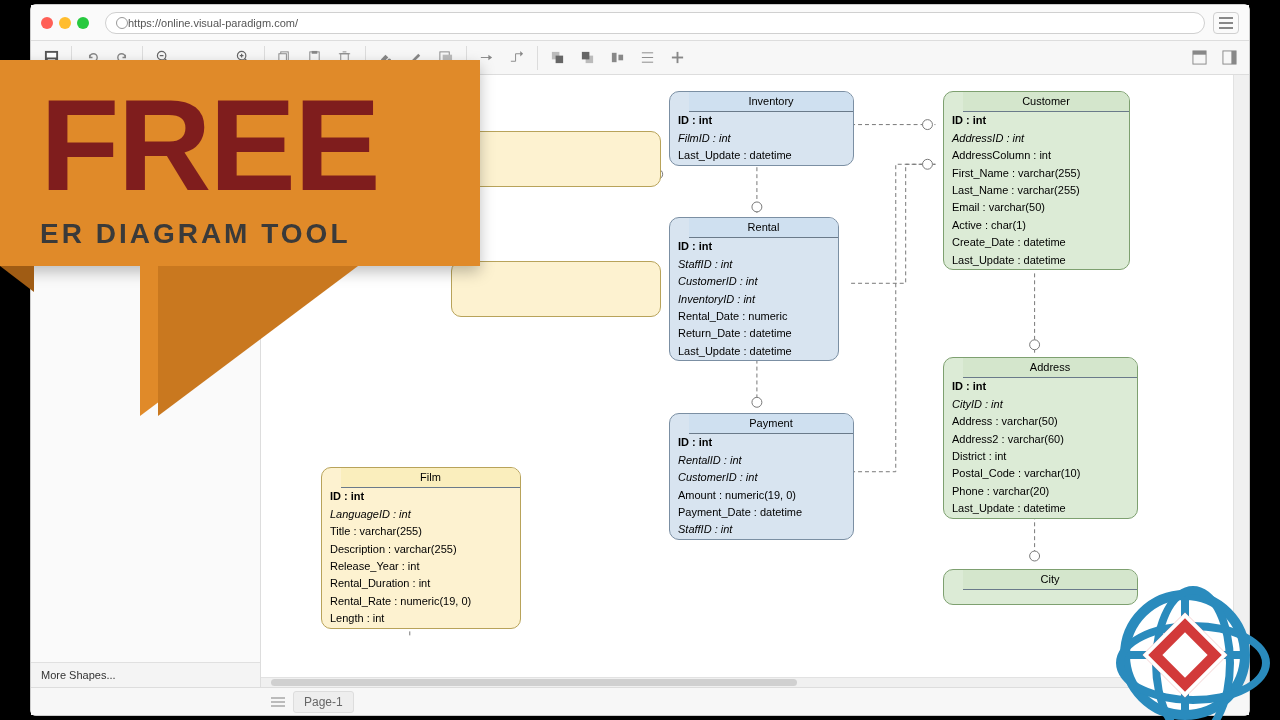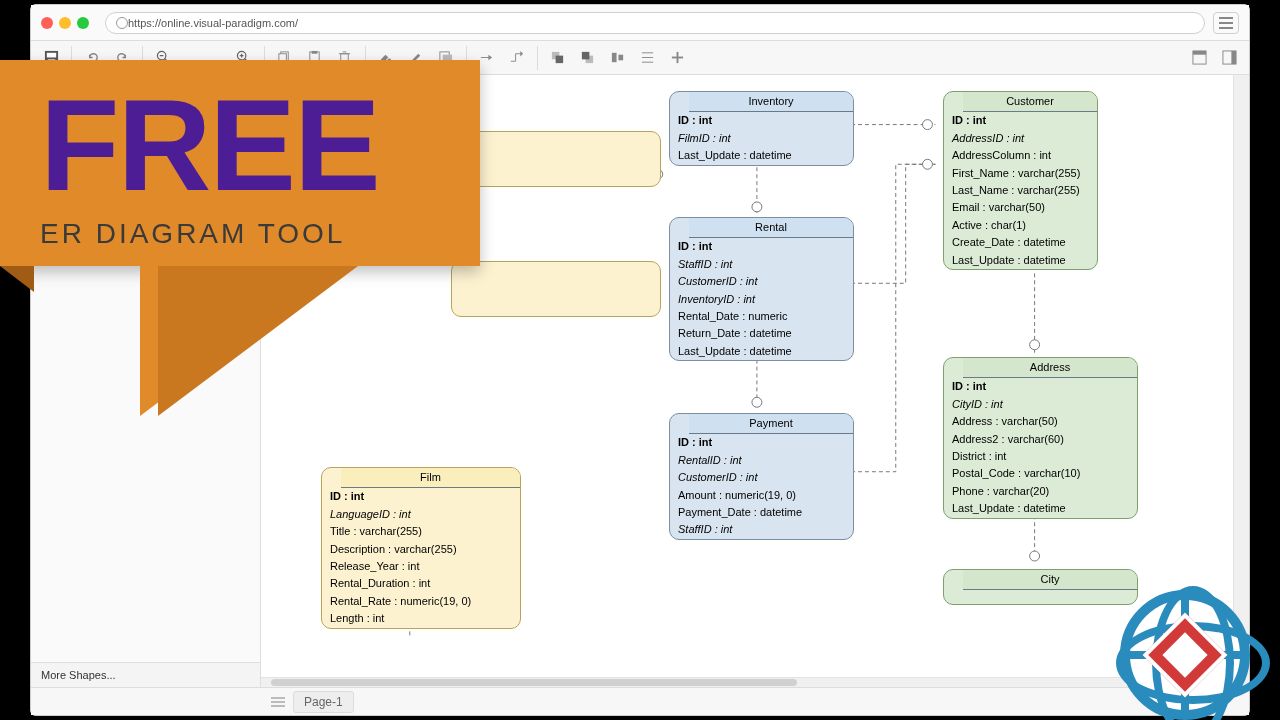--- a/index.html
+++ b/index.html
@@ -47,22 +47,22 @@
   .ent-yellow { background: #fdf2d0; border-color: #b8a35a; }
   .ent-yellow .ehead { background: #faeebd; }
 
   
   svg.connectors { position: absolute; inset: 0; pointer-events: none; }
 
   
   .overlay { position: absolute; top: 60px; left: 0; width: 520px; height: 480px; pointer-events: none; }
   .banner { position: absolute; top: 0; left: 0; width: 480px; }
   .banner-main { background: #e08a29; color: #333; padding: 20px 30px 16px 40px; position: relative; box-shadow: 0 6px 14px rgba(0,0,0,0.25); }
-  .banner-main .big { font-size: 130px; font-weight: 800; letter-spacing: -2px; line-height: 1; color: #4c1d95; font-family: Arial Black, Arial, sans-serif; }
-  .banner-main .sub { font-size: 28px; letter-spacing: 3px; color: #3a3a3a; margin-top: 8px; font-weight: 400; }
+  .banner-main .big { font-size: 130px; font-weight: 800; letter-spacing: -2px; line-height: 1; color: #7f1d1d; font-family: Arial Black, Arial, sans-serif; }
+  .banner-main .sub { font-size: 28px; letter-spacing: 3px; color: #3a3a3a; margin-top: 8px; font-weight: 700; }
   .banner-fold { position: absolute; left: 0; top: 100%; width: 0; height: 0; border-top: 26px solid #a05c14; border-left: 34px solid transparent; }
   .banner-tail { position: absolute; left: 140px; top: 100%; }
   .banner-tail::before { content: ""; position: absolute; width: 0; height: 0; border-top: 150px solid #e08a29; border-right: 200px solid transparent; }
   .banner-tail::after { content: ""; position: absolute; left: 18px; top: 0; width: 0; height: 0; border-top: 150px solid #c9781f; border-right: 200px solid transparent; }
 
   
   .logo { position: absolute; bottom: -10px; right: 20px; width: 150px; height: 150px; }
   .logo .globe { width: 130px; height: 130px; border: 10px solid #2a8bbd; border-radius: 50%; position: absolute; left: 10px; top: 10px; background: #fff; }
   .logo .globe::before, .logo .globe::after { content: ""; position: absolute; background: #2a8bbd; }
   .logo .globe::before { left: 0; right: 0; top: 50%; height: 8px; transform: translateY(-50%); }
@@ -297,21 +297,21 @@
 
       <div class="entity ent-blue" style="left:408px; top:16px; width:185px;">
         <div class="ehead">Inventory</div>
         <div class="ebody">
             <div class="erow pk">ID : int</div>
             <div class="erow fk">FilmID : int</div>
             <div class="erow">Last_Update : datetime</div>
           </div>
       </div>
 
-      <div class="entity ent-blue" style="left:408px; top:142px; width:185px;">
+      <div class="entity ent-blue" style="left:408px; top:142px; width:170px;">
         <div class="ehead">Rental</div>
         <div class="ebody">
             <div class="erow pk">ID : int</div>
             <div class="erow fk">StaffID : int</div>
             <div class="erow fk">CustomerID : int</div>
             <div class="erow fk">InventoryID : int</div>
             <div class="erow">Rental_Date : numeric</div>
             <div class="erow">Return_Date : datetime</div>
             <div class="erow">Last_Update : datetime</div>
           </div>
@@ -322,21 +322,21 @@
         <div class="ebody">
             <div class="erow pk">ID : int</div>
             <div class="erow fk">RentalID : int</div>
             <div class="erow fk">CustomerID : int</div>
             <div class="erow">Amount : numeric(19, 0)</div>
             <div class="erow">Payment_Date : datetime</div>
             <div class="erow fk">StaffID : int</div>
           </div>
       </div>
 
-      <div class="entity ent-green" style="left:682px; top:16px; width:155px;">
+      <div class="entity ent-green" style="left:682px; top:16px; width:187px;">
         <div class="ehead">Customer</div>
         <div class="ebody">
             <div class="erow pk">ID : int</div>
             <div class="erow fk">AddressID : int</div>
             <div class="erow">AddressColumn : int</div>
             <div class="erow">First_Name : varchar(255)</div>
             <div class="erow">Last_Name : varchar(255)</div>
             <div class="erow">Email : varchar(50)</div>
             <div class="erow">Active : char(1)</div>
             <div class="erow">Create_Date : datetime</div>

